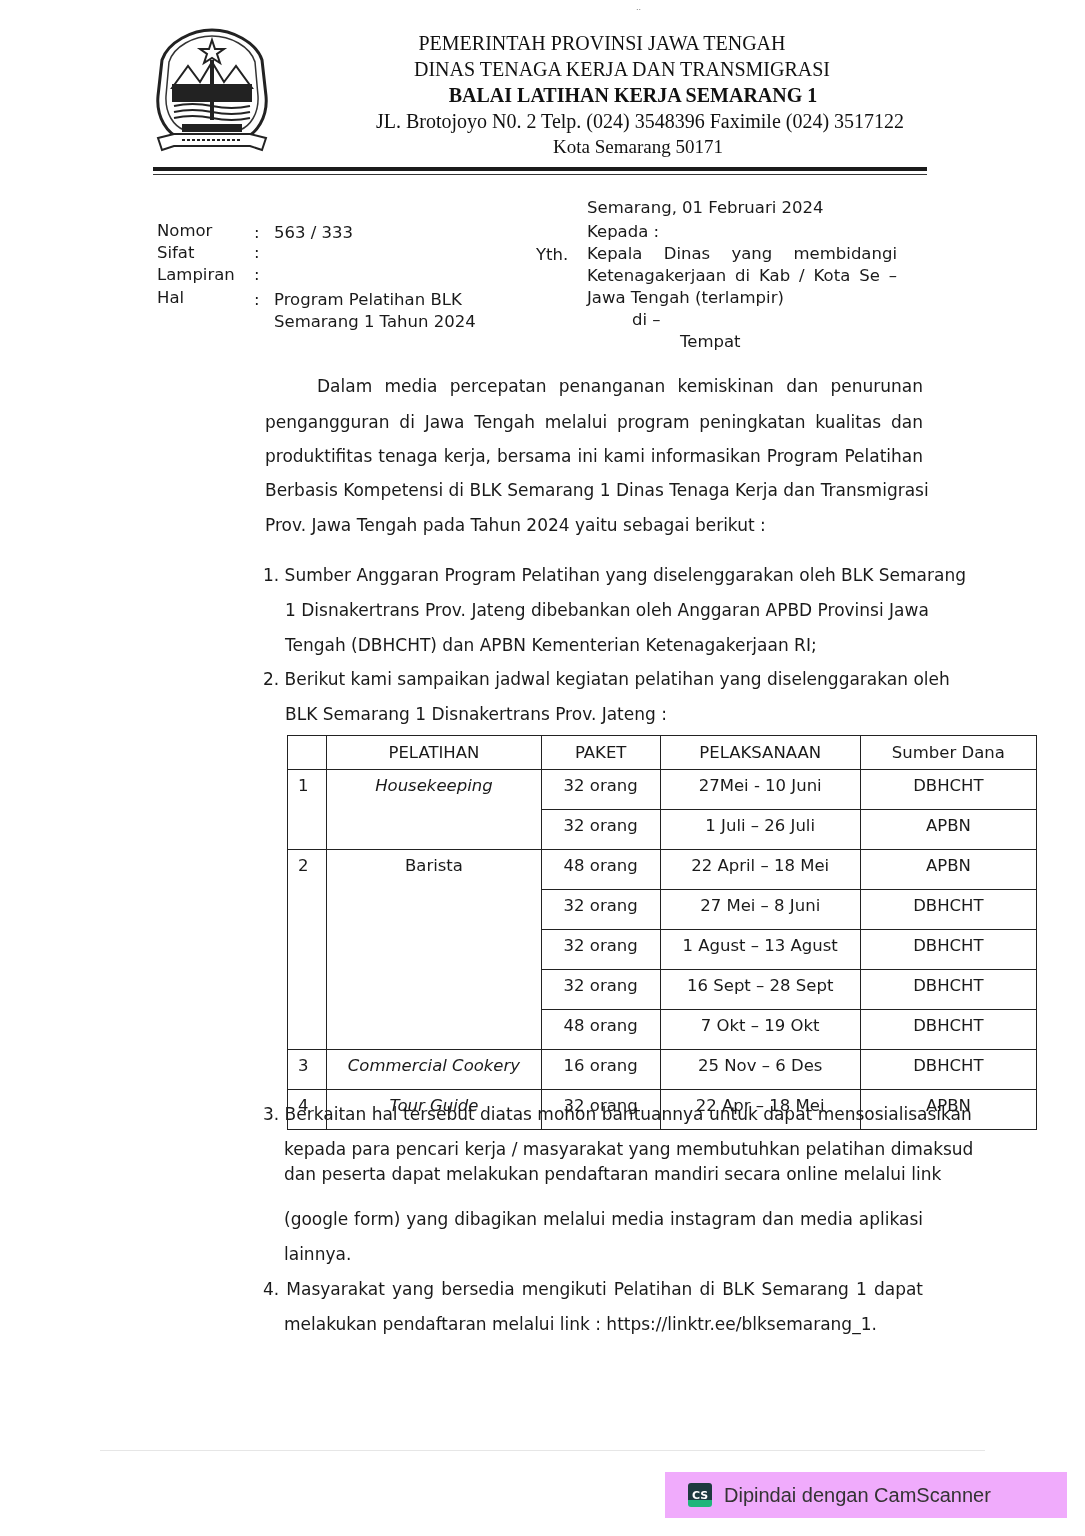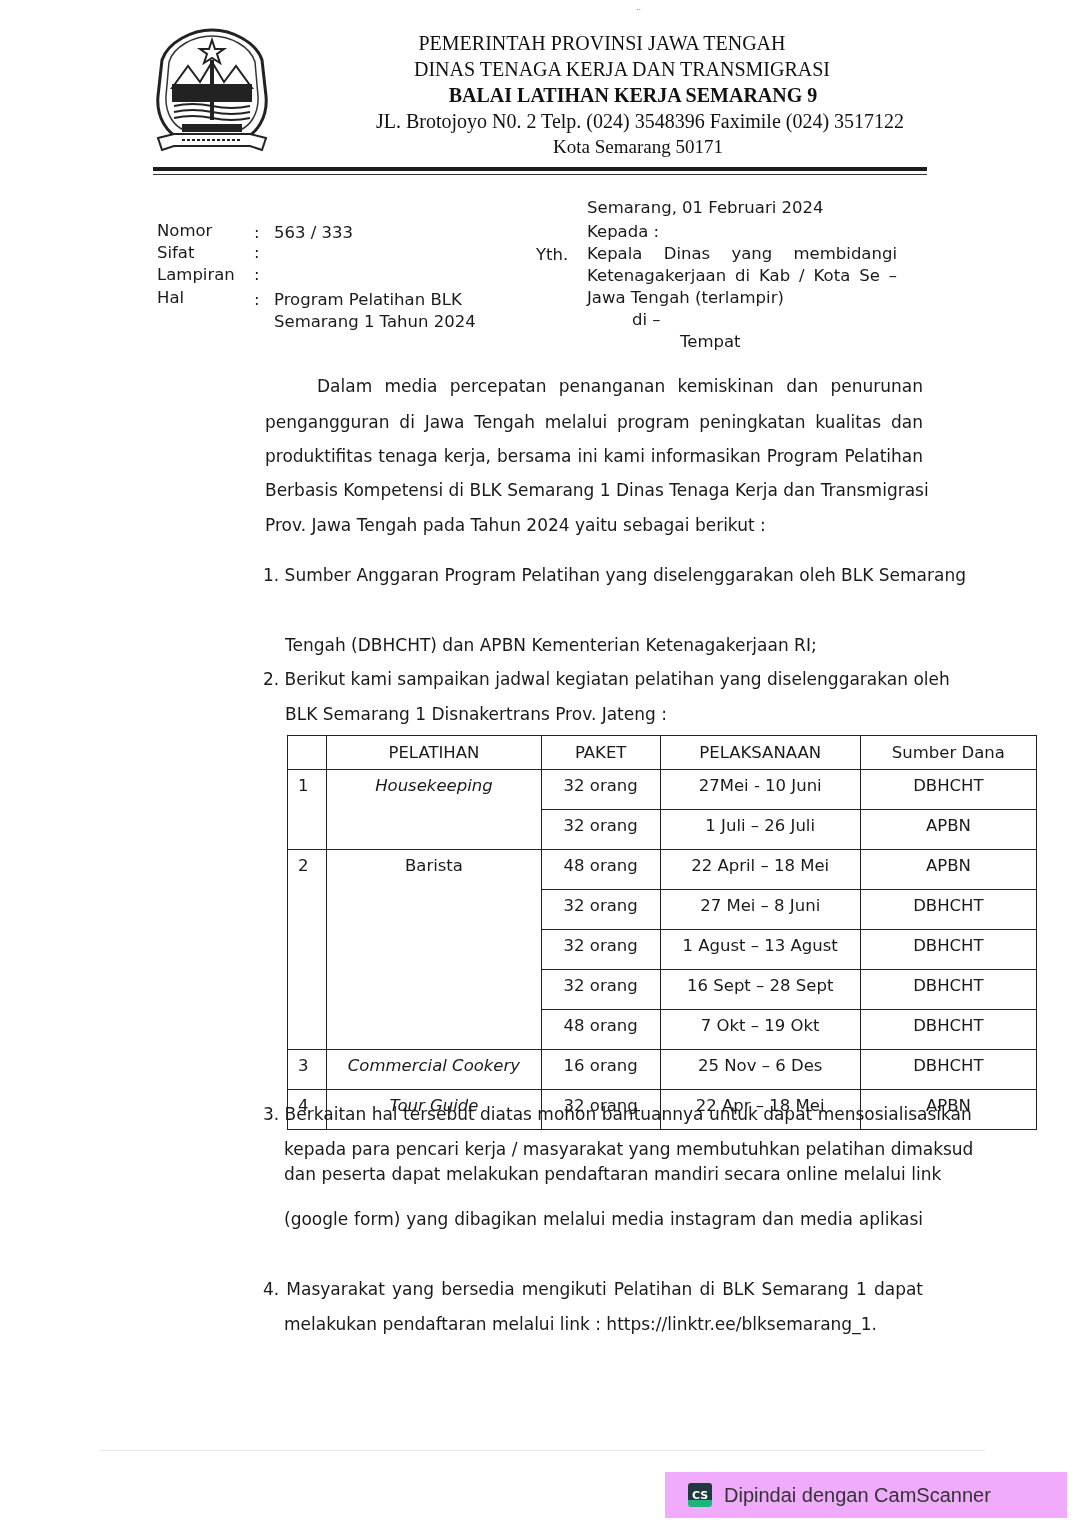--- a/index.html
+++ b/index.html
@@ -53,21 +53,21 @@
   <rect x="20" y="58" width="80" height="18" fill="#222"></rect>
   <rect x="58" y="34" width="4" height="60" fill="#222"></rect>
   <path d="M22 80 Q40 76 60 80 T98 80 M22 86 Q40 82 60 86 T98 86 M22 92 Q40 88 60 92 T98 92" stroke="#222" stroke-width="2" fill="none"></path>
   <rect x="30" y="98" width="60" height="8" fill="#222"></rect>
   <path d="M6 112 L22 108 L98 108 L114 112 L110 124 L98 120 L22 120 L10 124 Z" fill="#fff" stroke="#222" stroke-width="2"></path>
   <path d="M30 114 L90 114" stroke="#222" stroke-width="2" stroke-dasharray="3 2"></path>
 </svg>
 
 <div id="kop1" class="kop serif">PEMERINTAH PROVINSI JAWA TENGAH</div>
 <div id="kop2" class="kop serif">DINAS TENAGA KERJA DAN TRANSMIGRASI</div>
-<div id="kop3" class="kop serif">BALAI LATIHAN KERJA SEMARANG 9</div>
+<div id="kop3" class="kop serif">BALAI LATIHAN KERJA SEMARANG 1</div>
 <div id="kop4" class="kop serif">JL. Brotojoyo N0. 2 Telp. (024) 3548396 Faximile (024) 3517122</div>
 <div id="kop5" class="kop serif">Kota Semarang 50171</div>
 <div id="rule-thick"></div>
 <div id="rule-thin"></div>
 
 <div class="meta" style="top:220px;left:0;width:500px;height:120px;">
   <span class="meta-label" style="top:0">Nomor</span>
   <span class="meta-colon" style="top:2px">:</span>
   <span class="meta-val" style="top:2px">563 / 333</span>
 
@@ -97,20 +97,21 @@
 <div class="para" style="top:376px;height:170px;">
   <div class="line" style="top:0;left:52px;width:606px;">Dalam media percepatan penanganan kemiskinan dan penurunan</div>
   <div class="line" style="top:36px;">pengangguran di Jawa Tengah melalui program peningkatan kualitas dan</div>
   <div class="line" style="top:70px;">produktifitas tenaga kerja, bersama ini kami informasikan Program Pelatihan</div>
   <div class="line" style="top:104px;">Berbasis Kompetensi di BLK Semarang 1 Dinas Tenaga Kerja dan Transmigrasi</div>
   <div class="line last" style="top:139px;">Prov. Jawa Tengah pada Tahun 2024 yaitu sebagai berikut :</div>
 </div>
 
 <div class="para" style="top:565px;left:263px;width:660px;height:100px;">
   <div class="line" style="top:0;">1. Sumber Anggaran Program Pelatihan yang diselenggarakan oleh BLK Semarang</div>
+  <div class="line" style="top:35px;left:22px;width:638px;">1 Disnakertrans Prov. Jateng dibebankan oleh Anggaran APBD Provinsi Jawa</div>
   <div class="line last" style="top:70px;left:22px;width:638px;">Tengah (DBHCHT) dan APBN Kementerian Ketenagakerjaan RI;</div>
 </div>
 
 <div class="para" style="top:669px;left:263px;width:660px;height:60px;">
   <div class="line" style="top:0;">2. Berikut kami sampaikan jadwal kegiatan pelatihan yang diselenggarakan oleh</div>
   <div class="line last" style="top:35px;left:22px;width:638px;">BLK Semarang 1 Disnakertrans Prov. Jateng :</div>
 </div>
 
 <table id="schedule">
   <colgroup>
@@ -184,20 +185,21 @@
         <td>APBN</td>
       </tr>
     </tbody>
 </table>
 
 <div class="para" style="top:1104px;left:263px;width:660px;height:170px;">
   <div class="line" style="top:0;">3. Berkaitan hal tersebut diatas mohon bantuannya untuk dapat mensosialisasikan</div>
   <div class="line" style="top:35px;left:21px;width:639px;">kepada para pencari kerja / masyarakat yang membutuhkan pelatihan dimaksud</div>
   <div class="line" style="top:60px;left:21px;width:639px;">dan peserta dapat melakukan pendaftaran mandiri secara online melalui link</div>
   <div class="line" style="top:105px;left:21px;width:639px;">(google form) yang dibagikan melalui media instagram dan media aplikasi</div>
+  <div class="line last" style="top:140px;left:21px;width:639px;">lainnya.</div>
 </div>
 
 <div class="para" style="top:1279px;left:263px;width:660px;height:60px;">
   <div class="line" style="top:0;">4. Masyarakat yang bersedia mengikuti Pelatihan di BLK Semarang 1 dapat</div>
   <div class="line last" style="top:35px;left:21px;width:639px;">melakukan pendaftaran melalui link : https://linktr.ee/blksemarang_1.</div>
 </div>
 
 <div id="footer-rule"></div>
 
 <div id="cs-badge">

